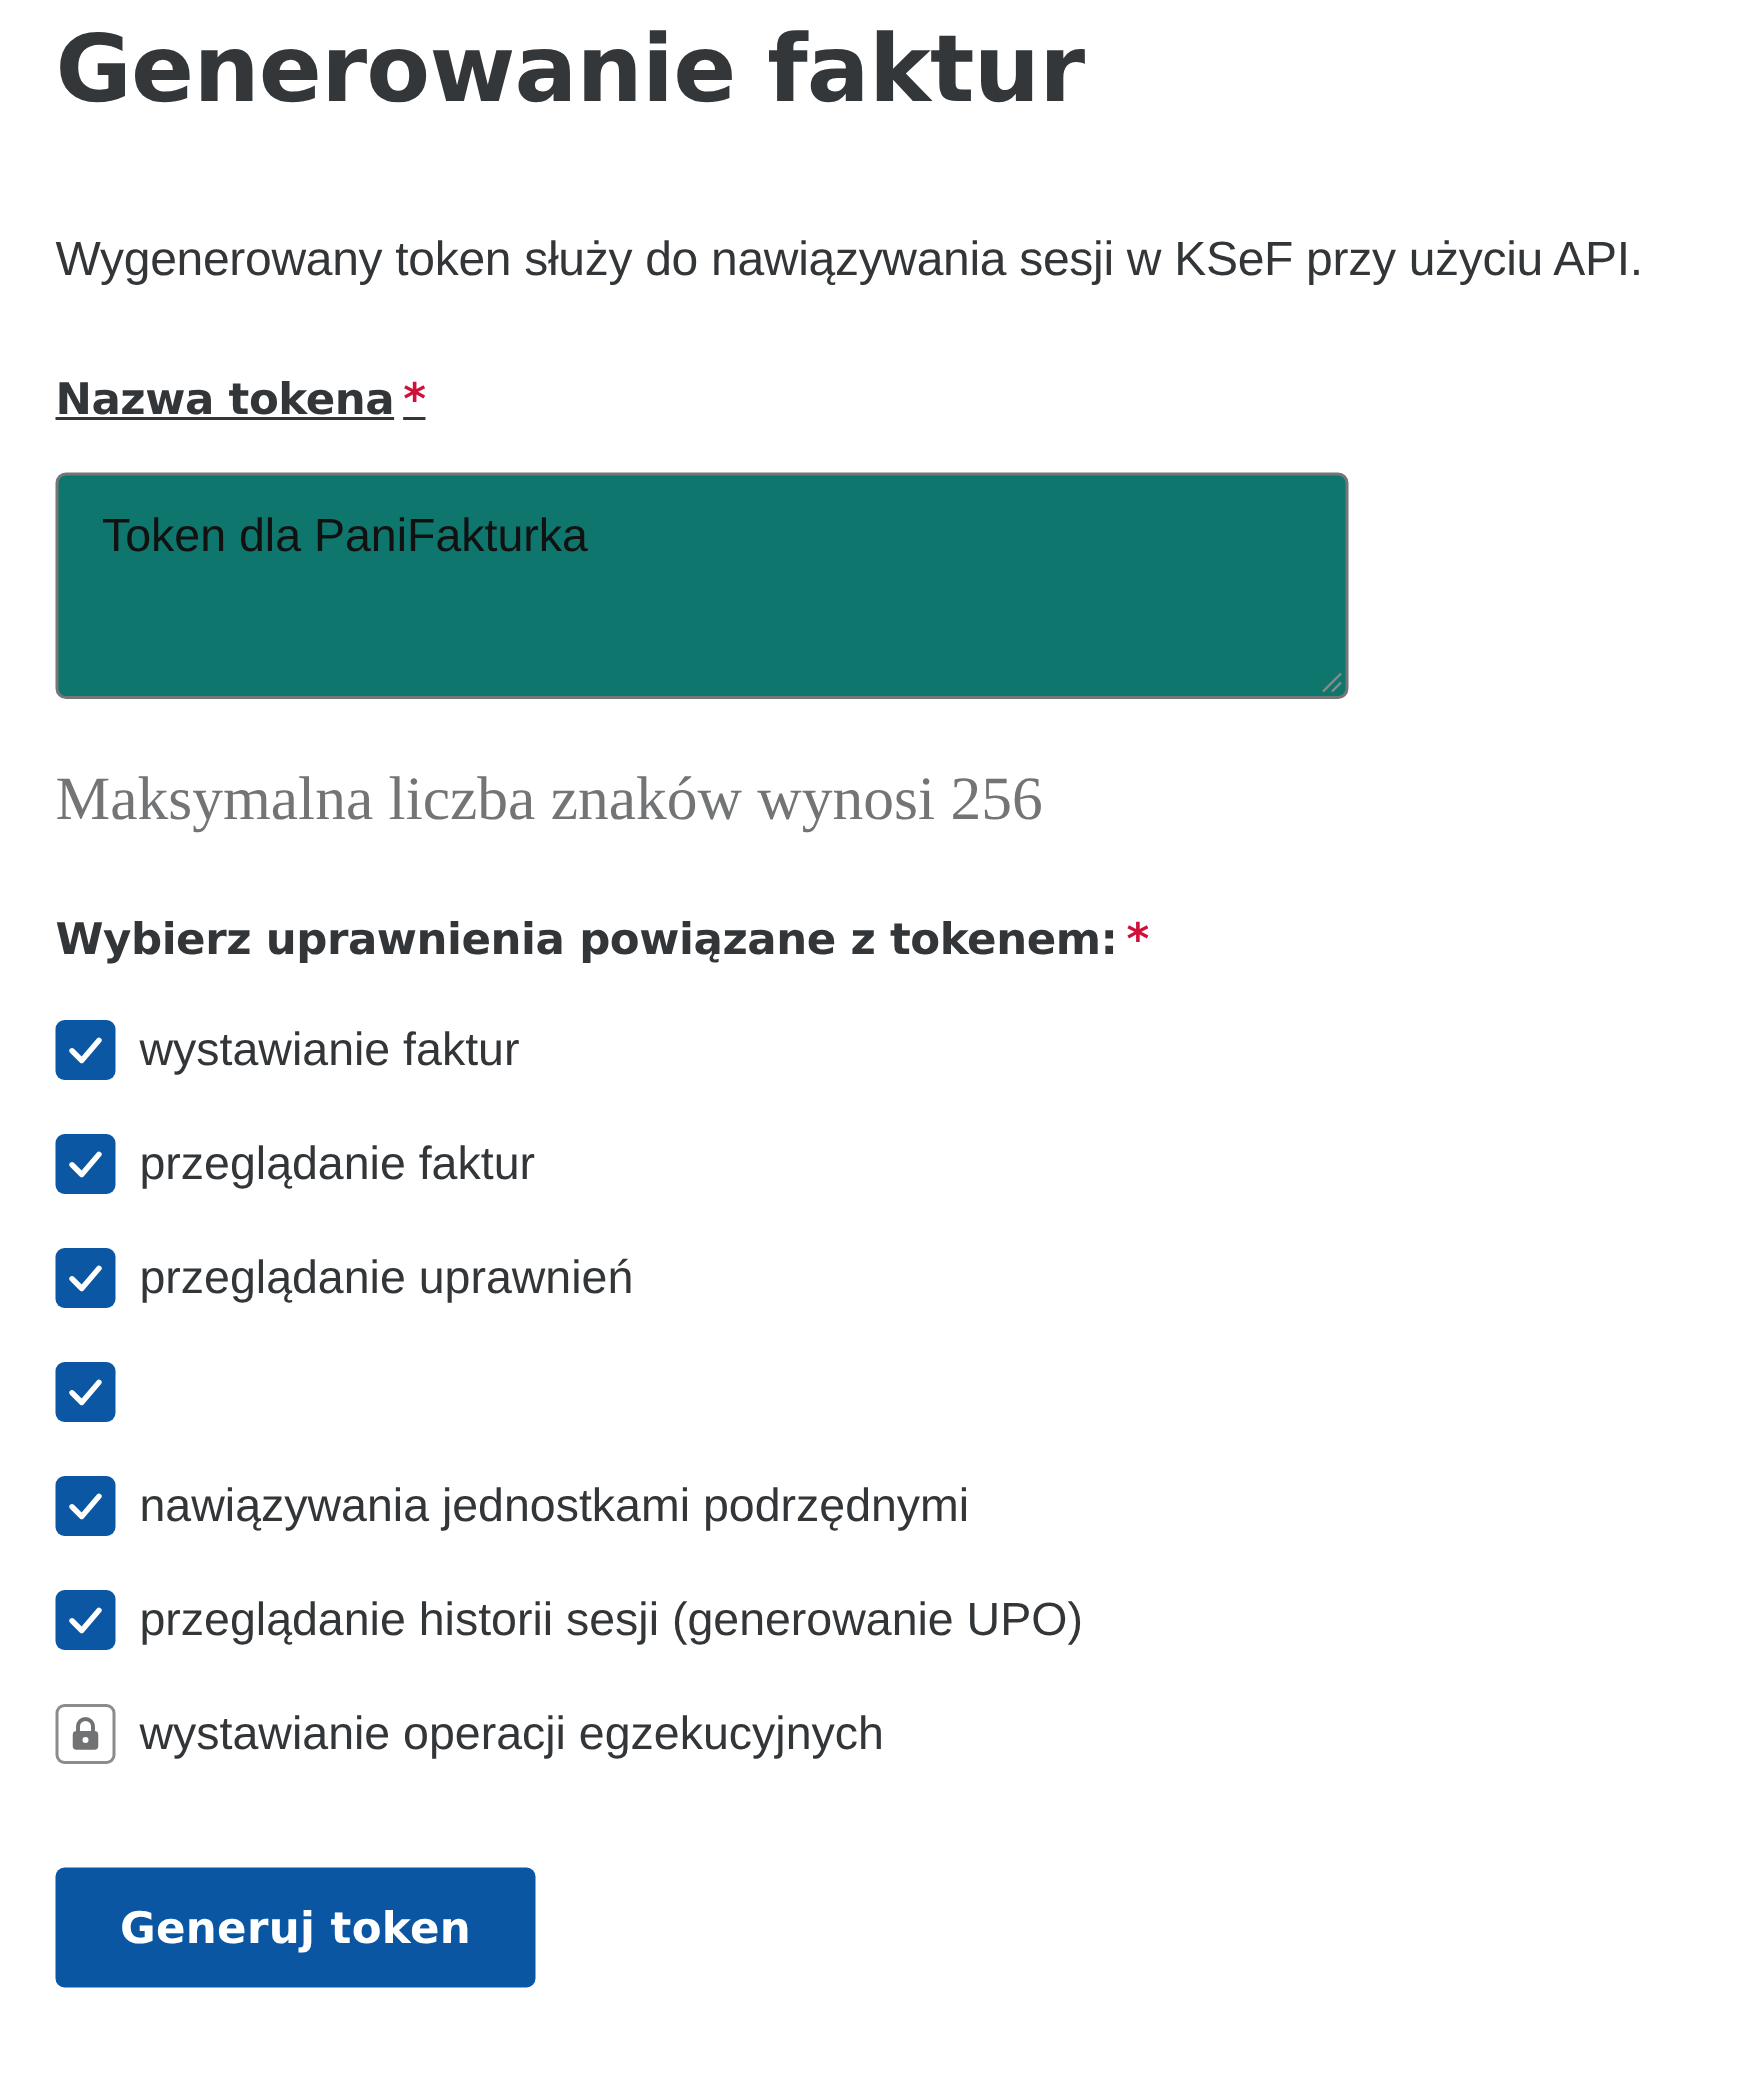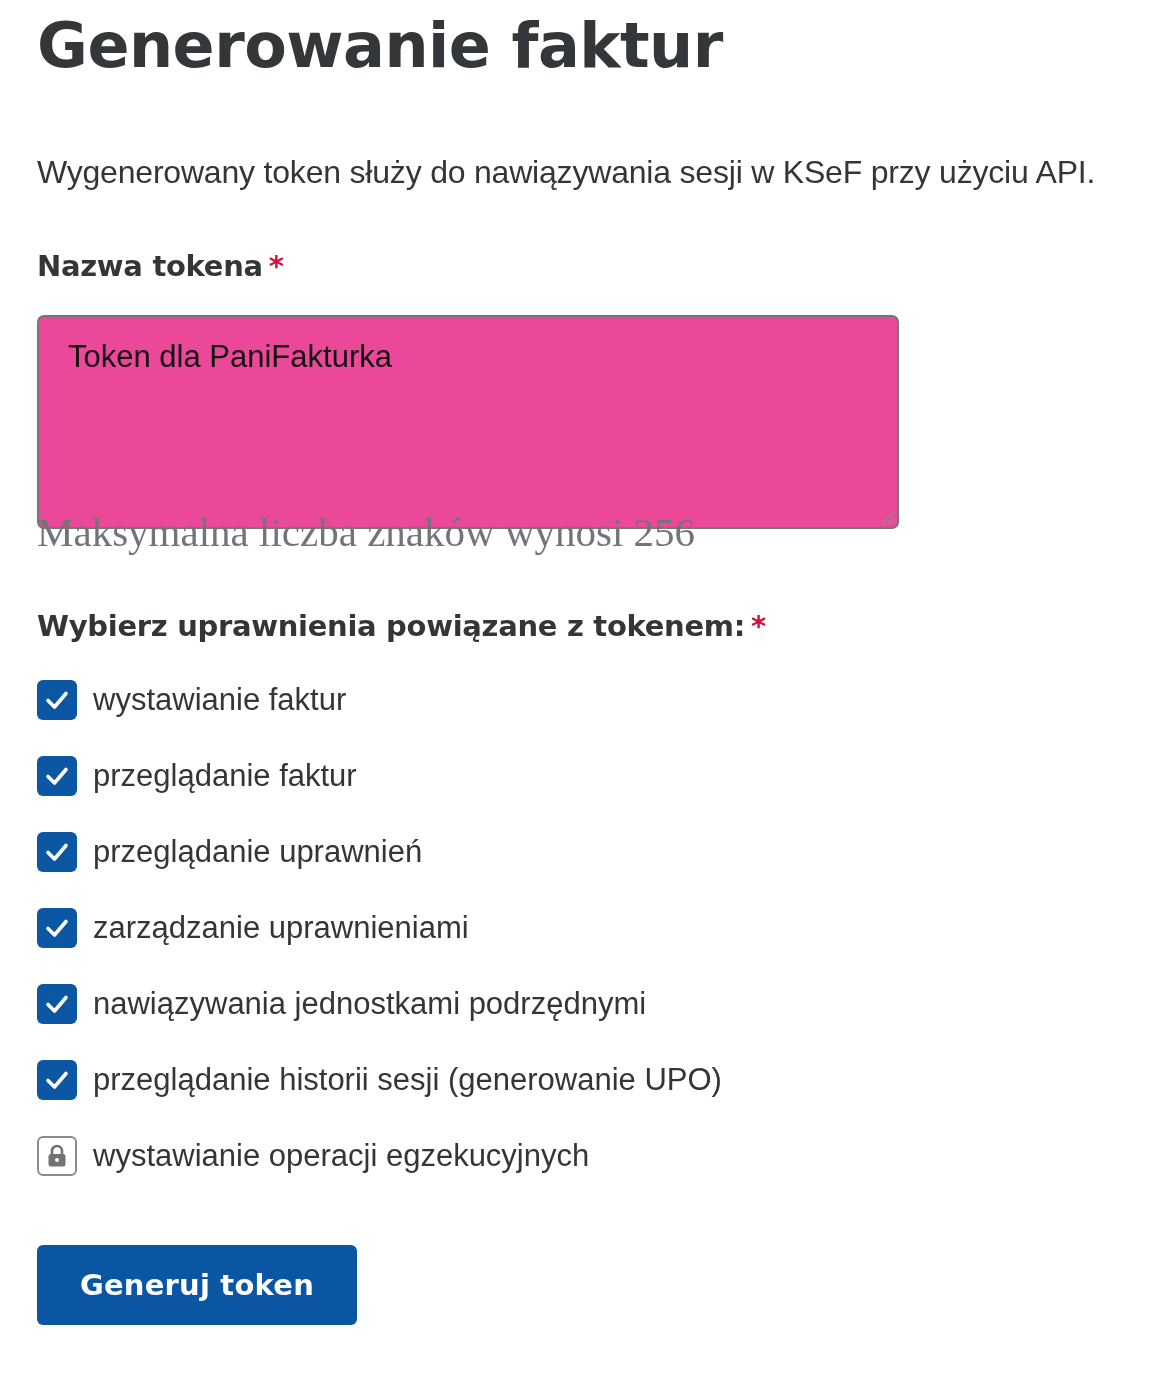--- a/index.html
+++ b/index.html
@@ -51,37 +51,37 @@
       left: 0;
       margin: 0;
       font-family: "DejaVu Sans", sans-serif;
       font-weight: bold;
       font-size: 29px;
       line-height: 40px;
       color: #333638;
       white-space: nowrap;
       letter-spacing: -0.3px;
     }
-    .label-name { top: 246px; }
+    .label-name { top: 246px; text-decoration: underline; }
     .label-perms { top: 606px; }
     .required {
       color: #d0103a;
       margin-left: 6px;
       font-weight: bold;
     }
     .textarea-wrap {
       position: absolute;
       left: 0;
       top: 315px;
       width: 862px;
-      height: 214px;
+      height: 151px;
       box-sizing: border-box;
       border: 2px solid #747678;
       border-radius: 7px;
-      background: #ec4899;
+      background: #0f766e;
     }
     .textarea-wrap textarea {
       width: 100%;
       height: 100%;
       box-sizing: border-box;
       border: none;
       outline: none;
       resize: none;
       background: transparent;
       padding: 20px 29px;
@@ -214,21 +214,20 @@
           </svg>
       </span>
       <span class="perm-label">przeglądanie uprawnień</span>
     </li>
     <li class="perm-item">
       <span class="checkbox checked">
         <svg width="26" height="26" viewBox="0 0 26 26">
             <path d="M4 13.5 L10.5 20 L22 6.5" fill="none" stroke="#fff" stroke-width="3.6" stroke-linecap="round" stroke-linejoin="round"></path>
           </svg>
       </span>
-      <span class="perm-label">zarządzanie uprawnieniami</span>
     </li>
     <li class="perm-item">
       <span class="checkbox checked">
         <svg width="26" height="26" viewBox="0 0 26 26">
             <path d="M4 13.5 L10.5 20 L22 6.5" fill="none" stroke="#fff" stroke-width="3.6" stroke-linecap="round" stroke-linejoin="round"></path>
           </svg>
       </span>
       <span class="perm-label">nawiązywania jednostkami podrzędnymi</span>
     </li>
     <li class="perm-item">

